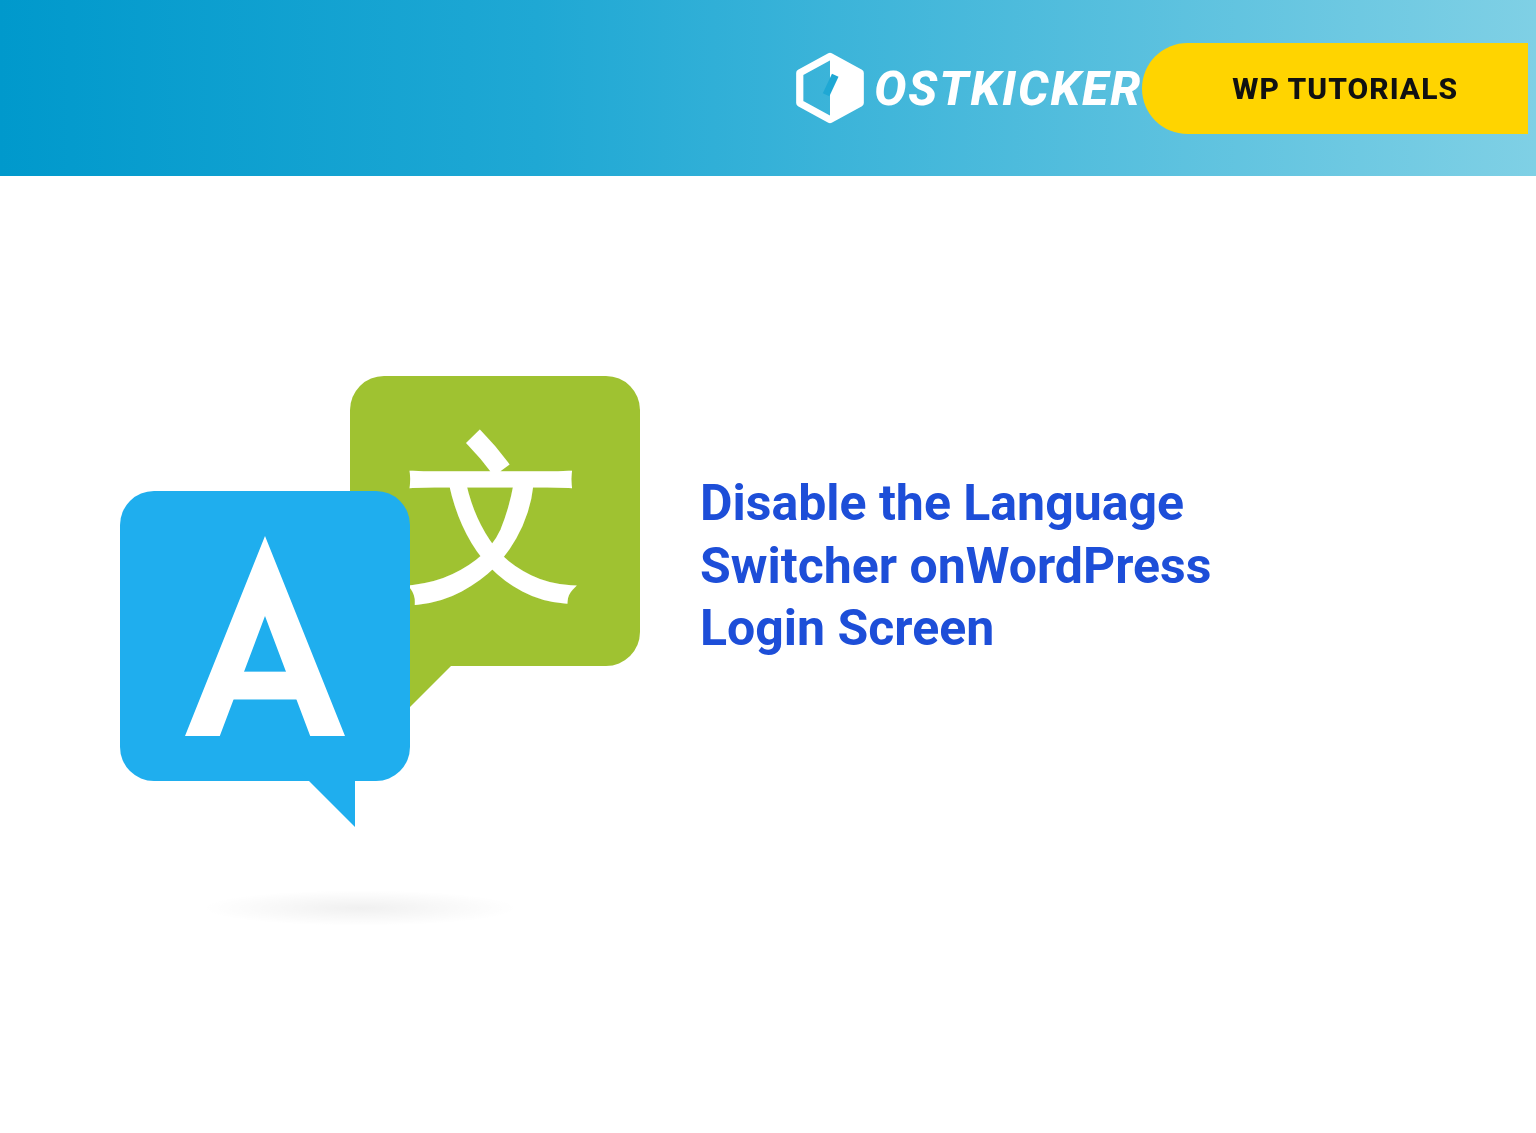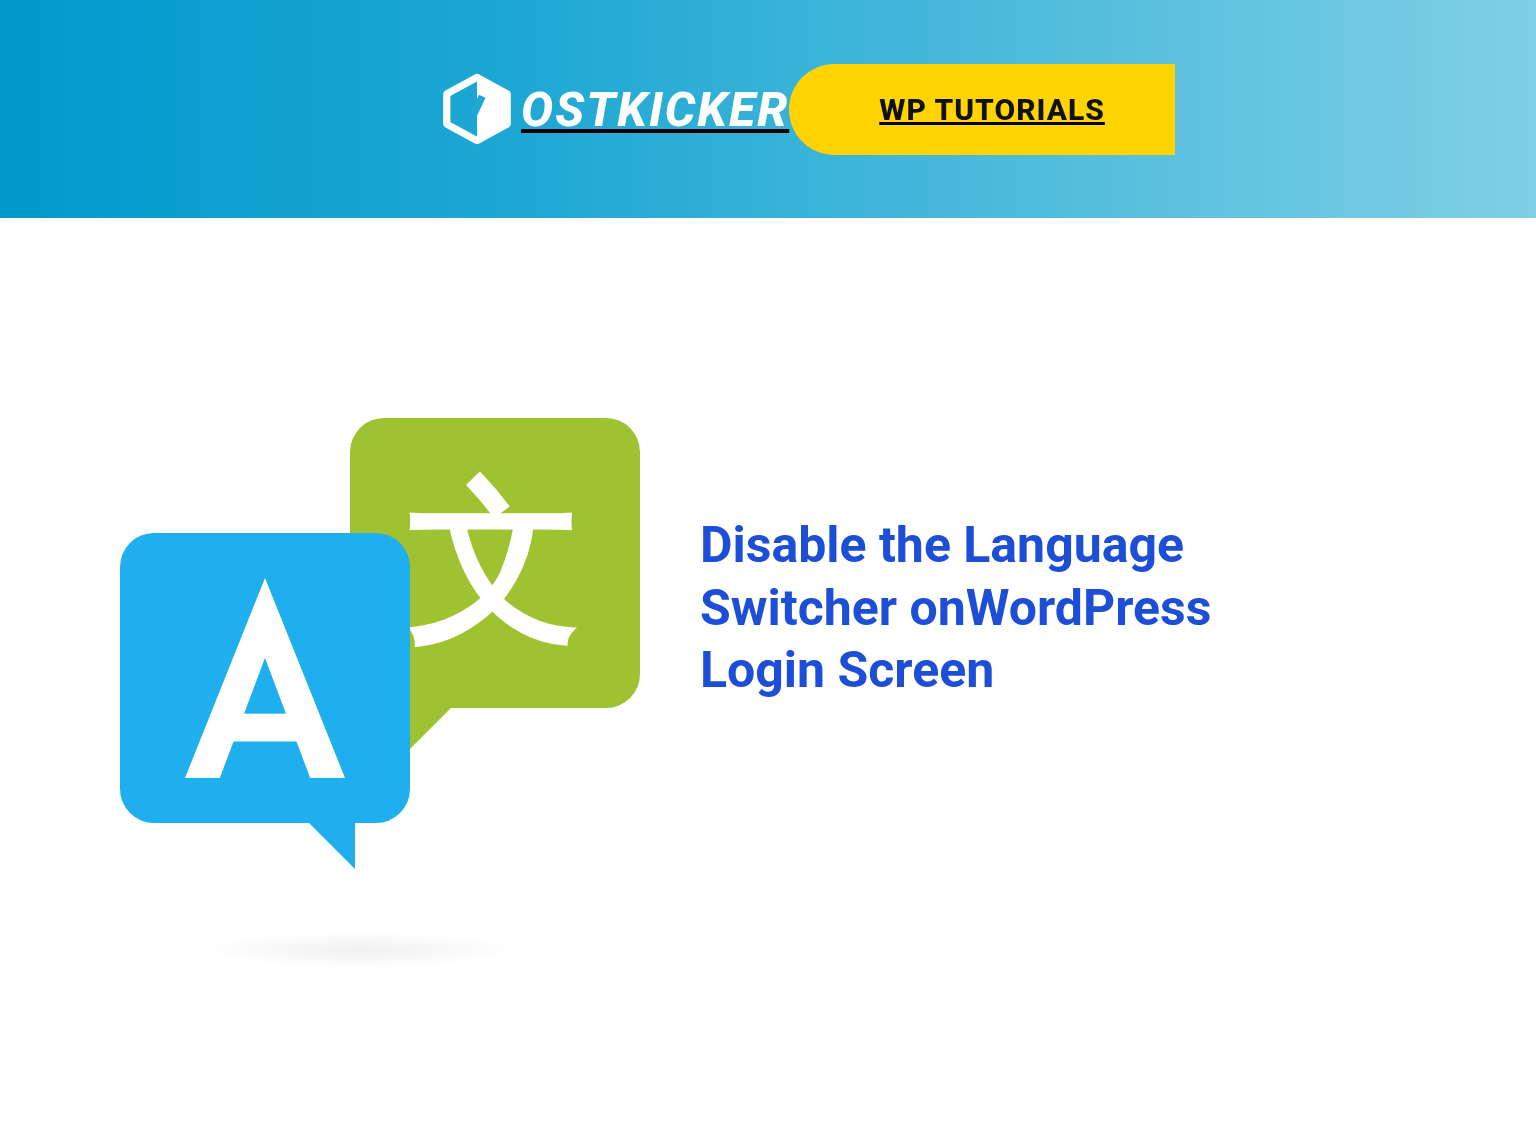--- a/index.html
+++ b/index.html
@@ -1,45 +1,44 @@
 <!DOCTYPE html>
 <html><head>
 <meta charset="utf-8">
 <style>
   * { margin: 0; padding: 0; box-sizing: border-box; }
   html, body { width: 1536px; height: 1133px; font-family: -apple-system, BlinkMacSystemFont, "Segoe UI", Roboto, Helvetica, Arial, sans-serif; background: #fff; }
 
   .banner {
     width: 100%;
-    height: 218px;
+    height: 176px;
     background: linear-gradient(90deg, #0099cc 0%, #1fa8d4 35%, #7fd0e5 100%);
     display: flex;
     align-items: center;
-    justify-content: center;
+    justify-content: flex-end;
     padding: 0 0 0 80px;
-    text-decoration: underline;
   }
   .logo-wrap { display: flex; align-items: center; gap: 8px; }
   .logo-text {
     color: #fff;
     font-size: 48px;
     font-weight: 800;
     letter-spacing: 2px;
     font-style: italic;
   }
   .badge {
     background: #ffd400;
     color: #111;
     font-weight: 800;
     font-size: 30px;
     letter-spacing: 1px;
     padding: 28px 70px 28px 90px;
     border-top-left-radius: 55px;
     border-bottom-left-radius: 55px;
-    margin-right: 0;
+    margin-right: 8px;
   }
 
   .content {
     display: flex;
     align-items: center;
     justify-content: flex-start;
     gap: 80px;
     padding: 200px 60px 0 120px;
     width: 100%;
   }

